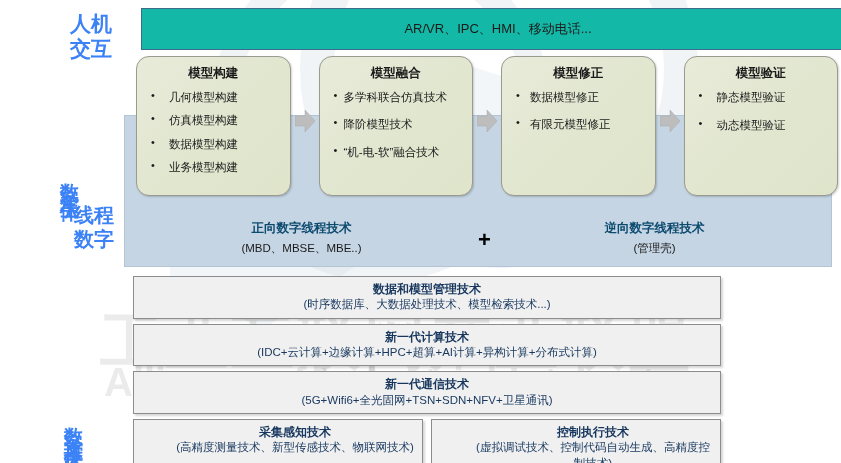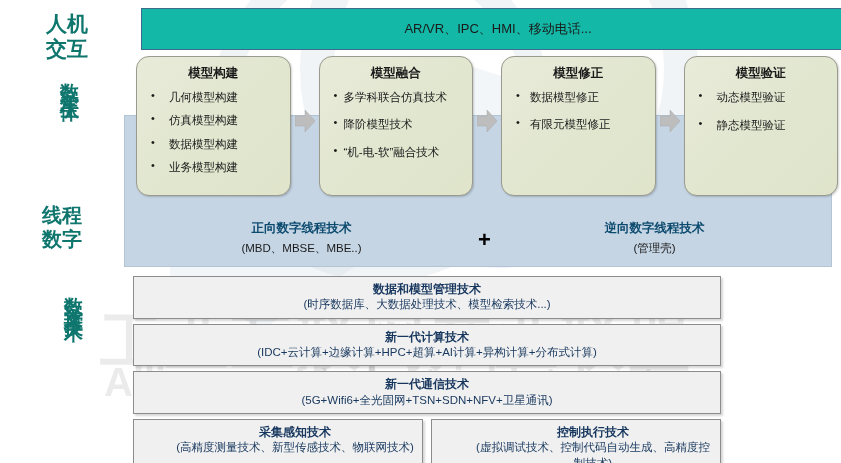--- a/index.html
+++ b/index.html
@@ -69,23 +69,23 @@
   
   .rail {
     position: absolute;
     left: 0; top: 0;
     width: 118px;
     height: 463px;
     z-index: 3;
   }
   .rail-label {
     position: absolute;
-    color: #0f766e;
-    font-weight: bold;
-    text-align: left;
+    color: #3b82f6;
+    font-weight: bold;
+    text-align: right;
     line-height: 1.18;
     font-family: "Liberation Sans", "DejaVu Sans", sans-serif;
   }
   .rail-label.stack {
     writing-mode: vertical-rl;
     text-orientation: upright;
     letter-spacing: 5px;
   }
   #rail-hmi   { left: 46px;  top: 12px;  width: 66px; font-size: 21px; }
   #rail-twin  { left: 58px;  top: 68px;  height: 125px; font-size: 19px; }
@@ -356,22 +356,22 @@
 
       <div class="arrow-gap">
         <svg class="arrow" viewBox="0 0 20 22">
           <polygon points="0,6 10,6 10,0 20,11 10,22 10,16 0,16" fill="#bdbdbd" stroke="#aaaaaa" stroke-width="0.5"></polygon>
         </svg>
       </div>
 
       <div class="card c4">
         <div class="card-title">模型验证</div>
         <ul class="card-list">
+          <li>静态模型验证</li>
           <li>动态模型验证</li>
-          <li>静态模型验证</li>
         </ul>
       </div>
 
     </div>
 
     <div class="support">
 
       <div class="sup-row">
         <div class="sup-title">数据和模型管理技术</div>
         <div class="sup-sub">(时序数据库、大数据处理技术、模型检索技术...)</div>

